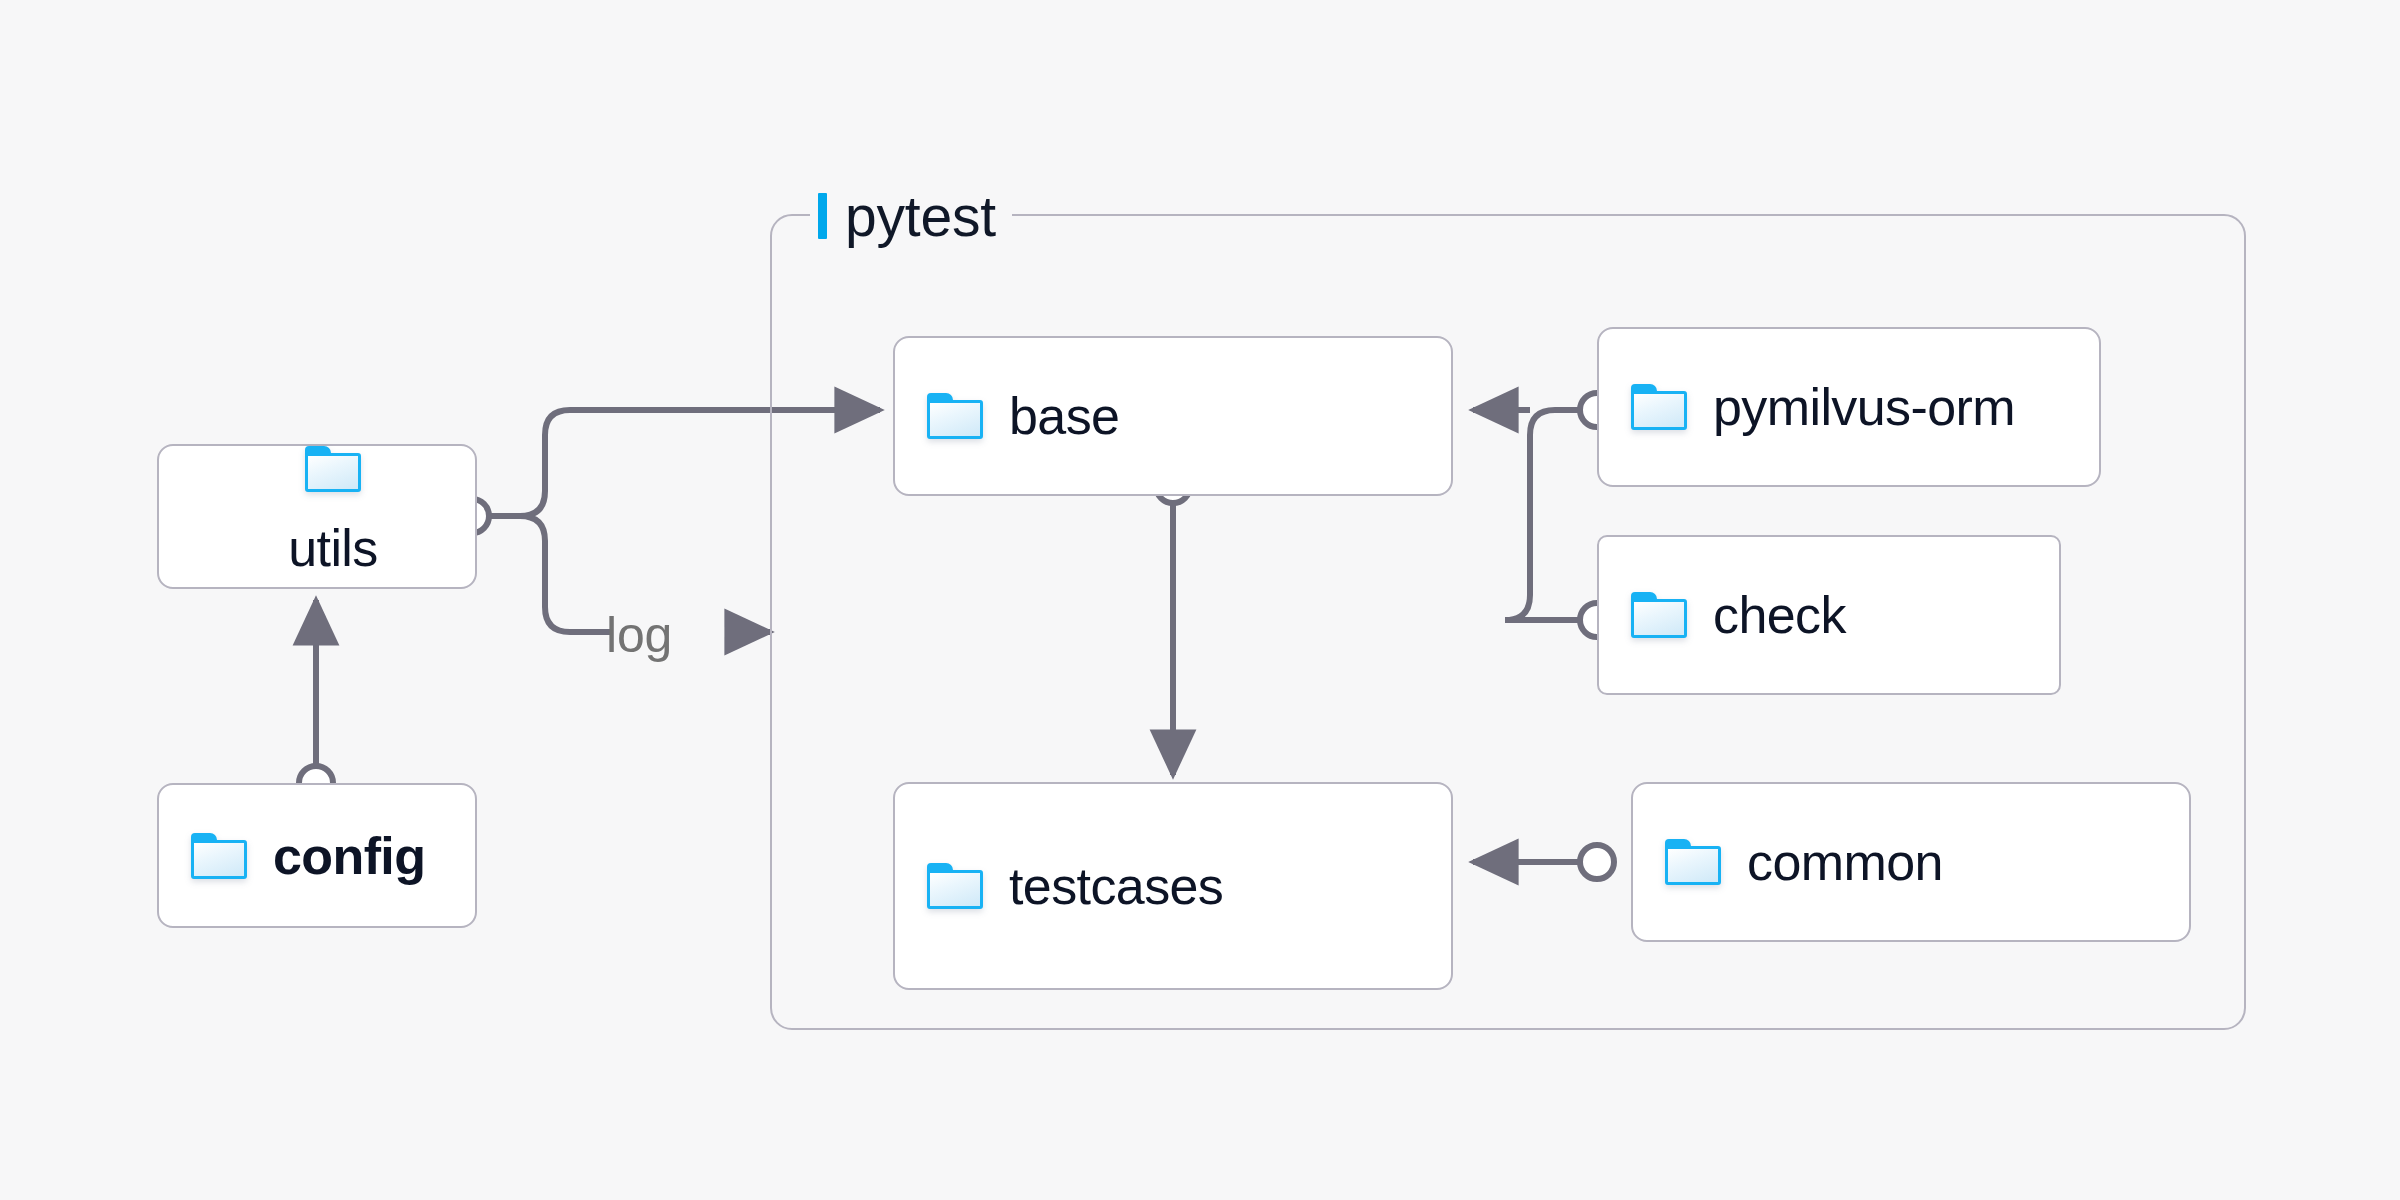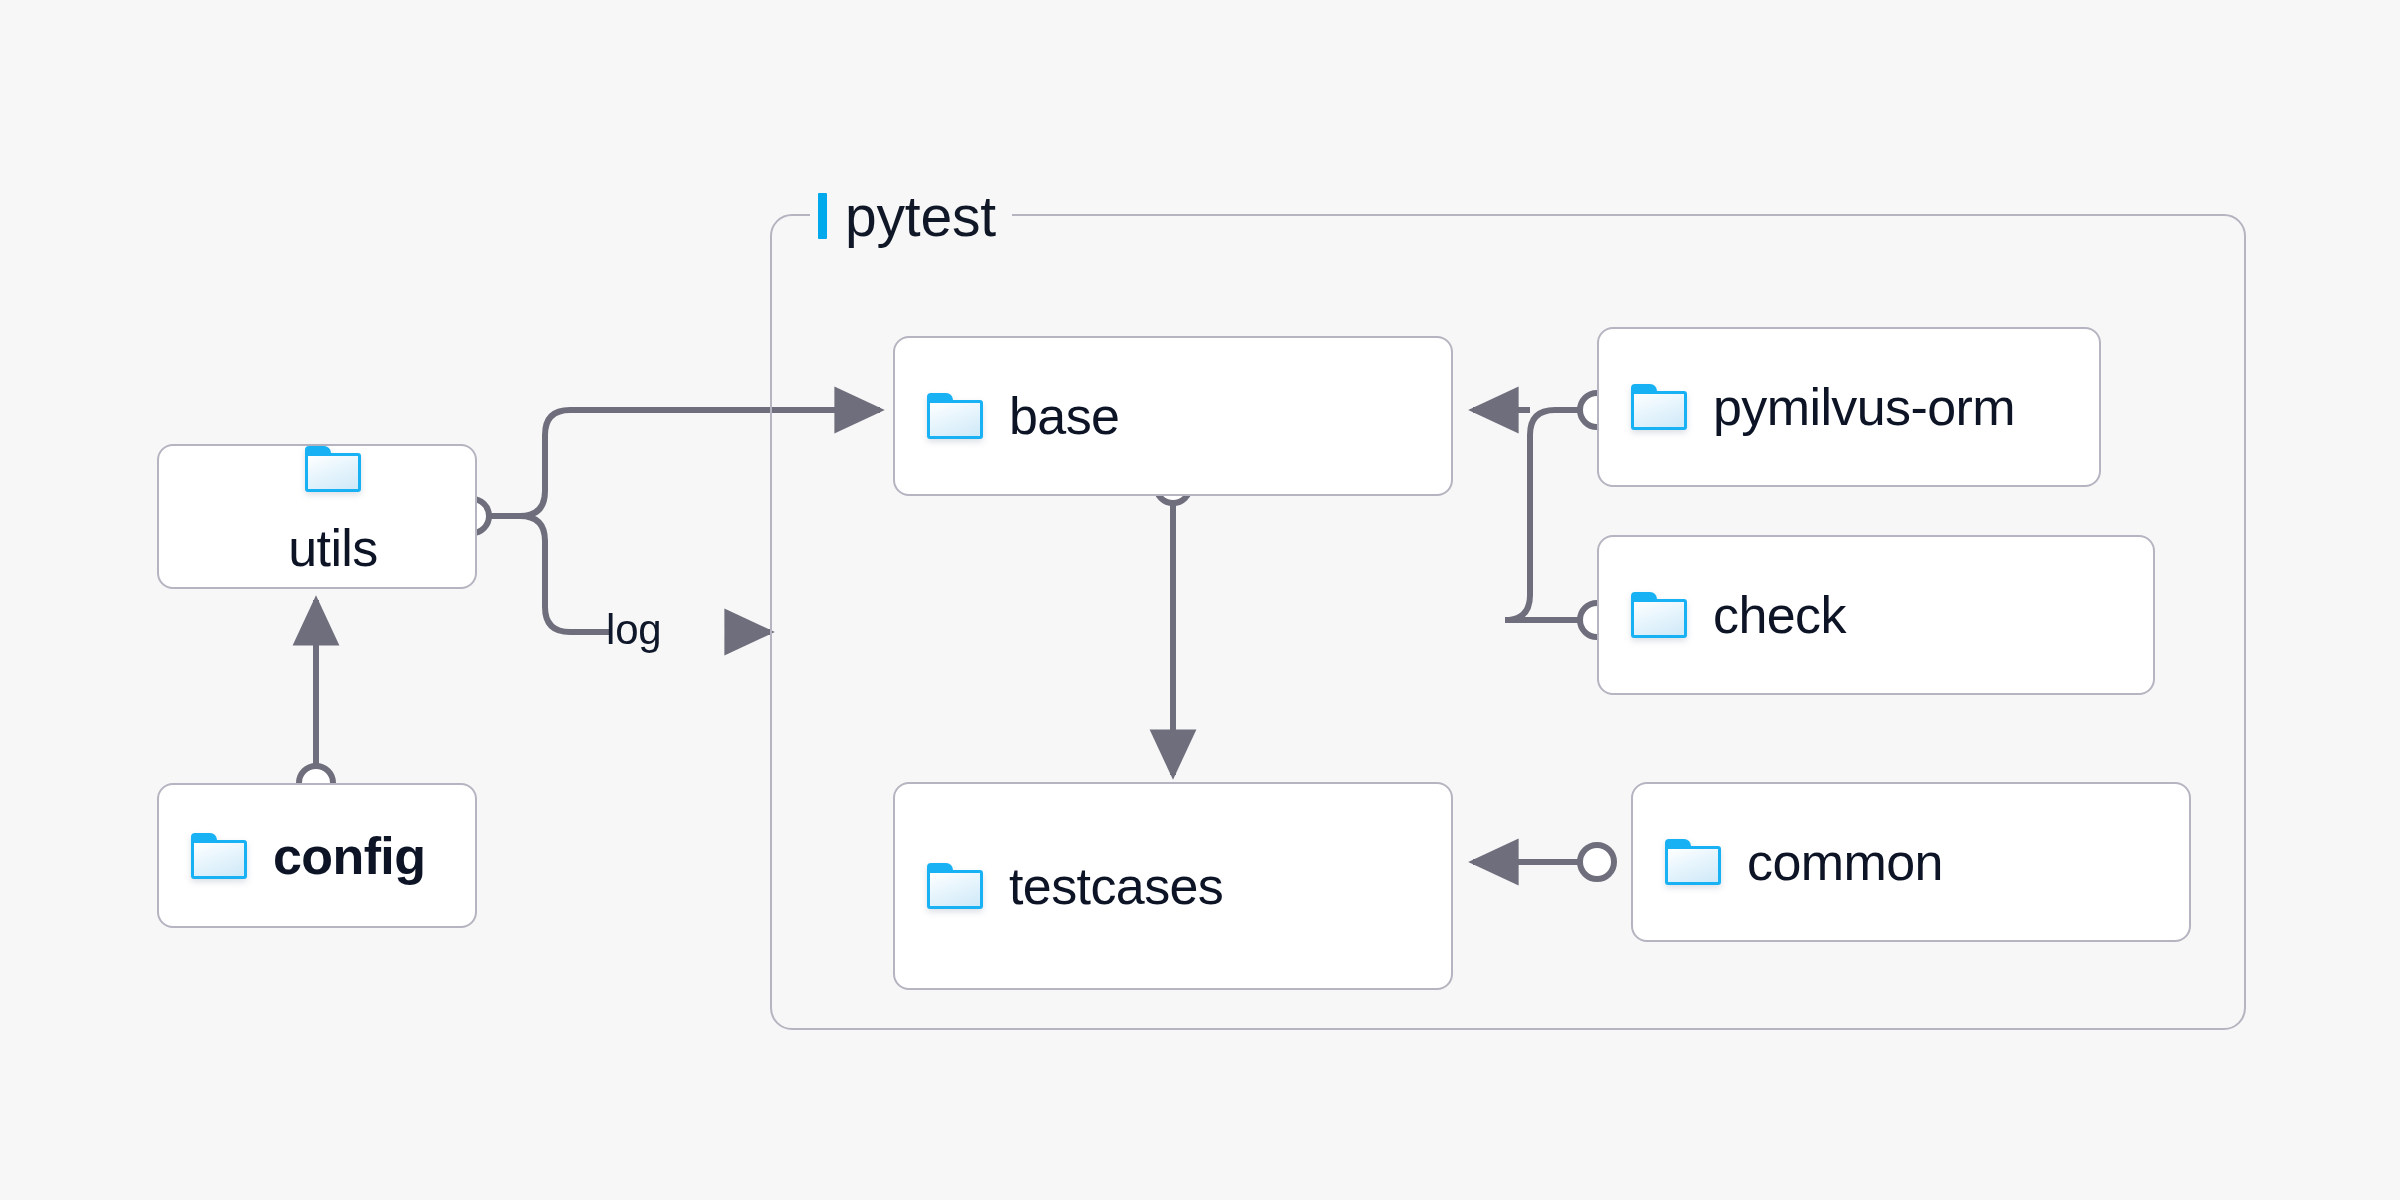--- a/index.html
+++ b/index.html
@@ -104,22 +104,22 @@
     height: 39px;
     box-sizing: border-box;
     background: linear-gradient(160deg, #ffffff 0%, #eaf6fd 40%, #cfe9f8 100%);
     border: 3px solid #18b2f4;
     border-radius: 3px;
   }
 
   
   .edge-label {
     position: absolute;
-    font-size: 42px;
-    color: #0f172a;
+    font-size: 50px;
+    color: #737373;
     letter-spacing: -0.2px;
     white-space: nowrap;
   }
 </style>
 </head>
 <body>
 
 <div id="canvas">
 
   <svg id="edges" viewBox="0 0 2400 1200" width="2400" height="1200">
@@ -206,21 +206,21 @@
   </div>
 
   <div class="node" style="left:1597px; top:327px; width:504px; height:160px;">
     <span class="folder-icon">
       <span class="tab"></span>
         <span class="body"></span>
     </span>
     <span class="node-label">pymilvus-orm</span>
   </div>
 
-  <div class="node" style="left:1597px; top:535px; width:558px; height:160px;">
+  <div class="node" style="left:1597px; top:535px; width:464px; height:160px;border-radius:10px;">
     <span class="folder-icon">
       <span class="tab"></span>
         <span class="body"></span>
     </span>
     <span class="node-label">check</span>
   </div>
 
   <div class="node" style="left:1631px; top:782px; width:560px; height:160px;">
     <span class="folder-icon">
       <span class="tab"></span>

